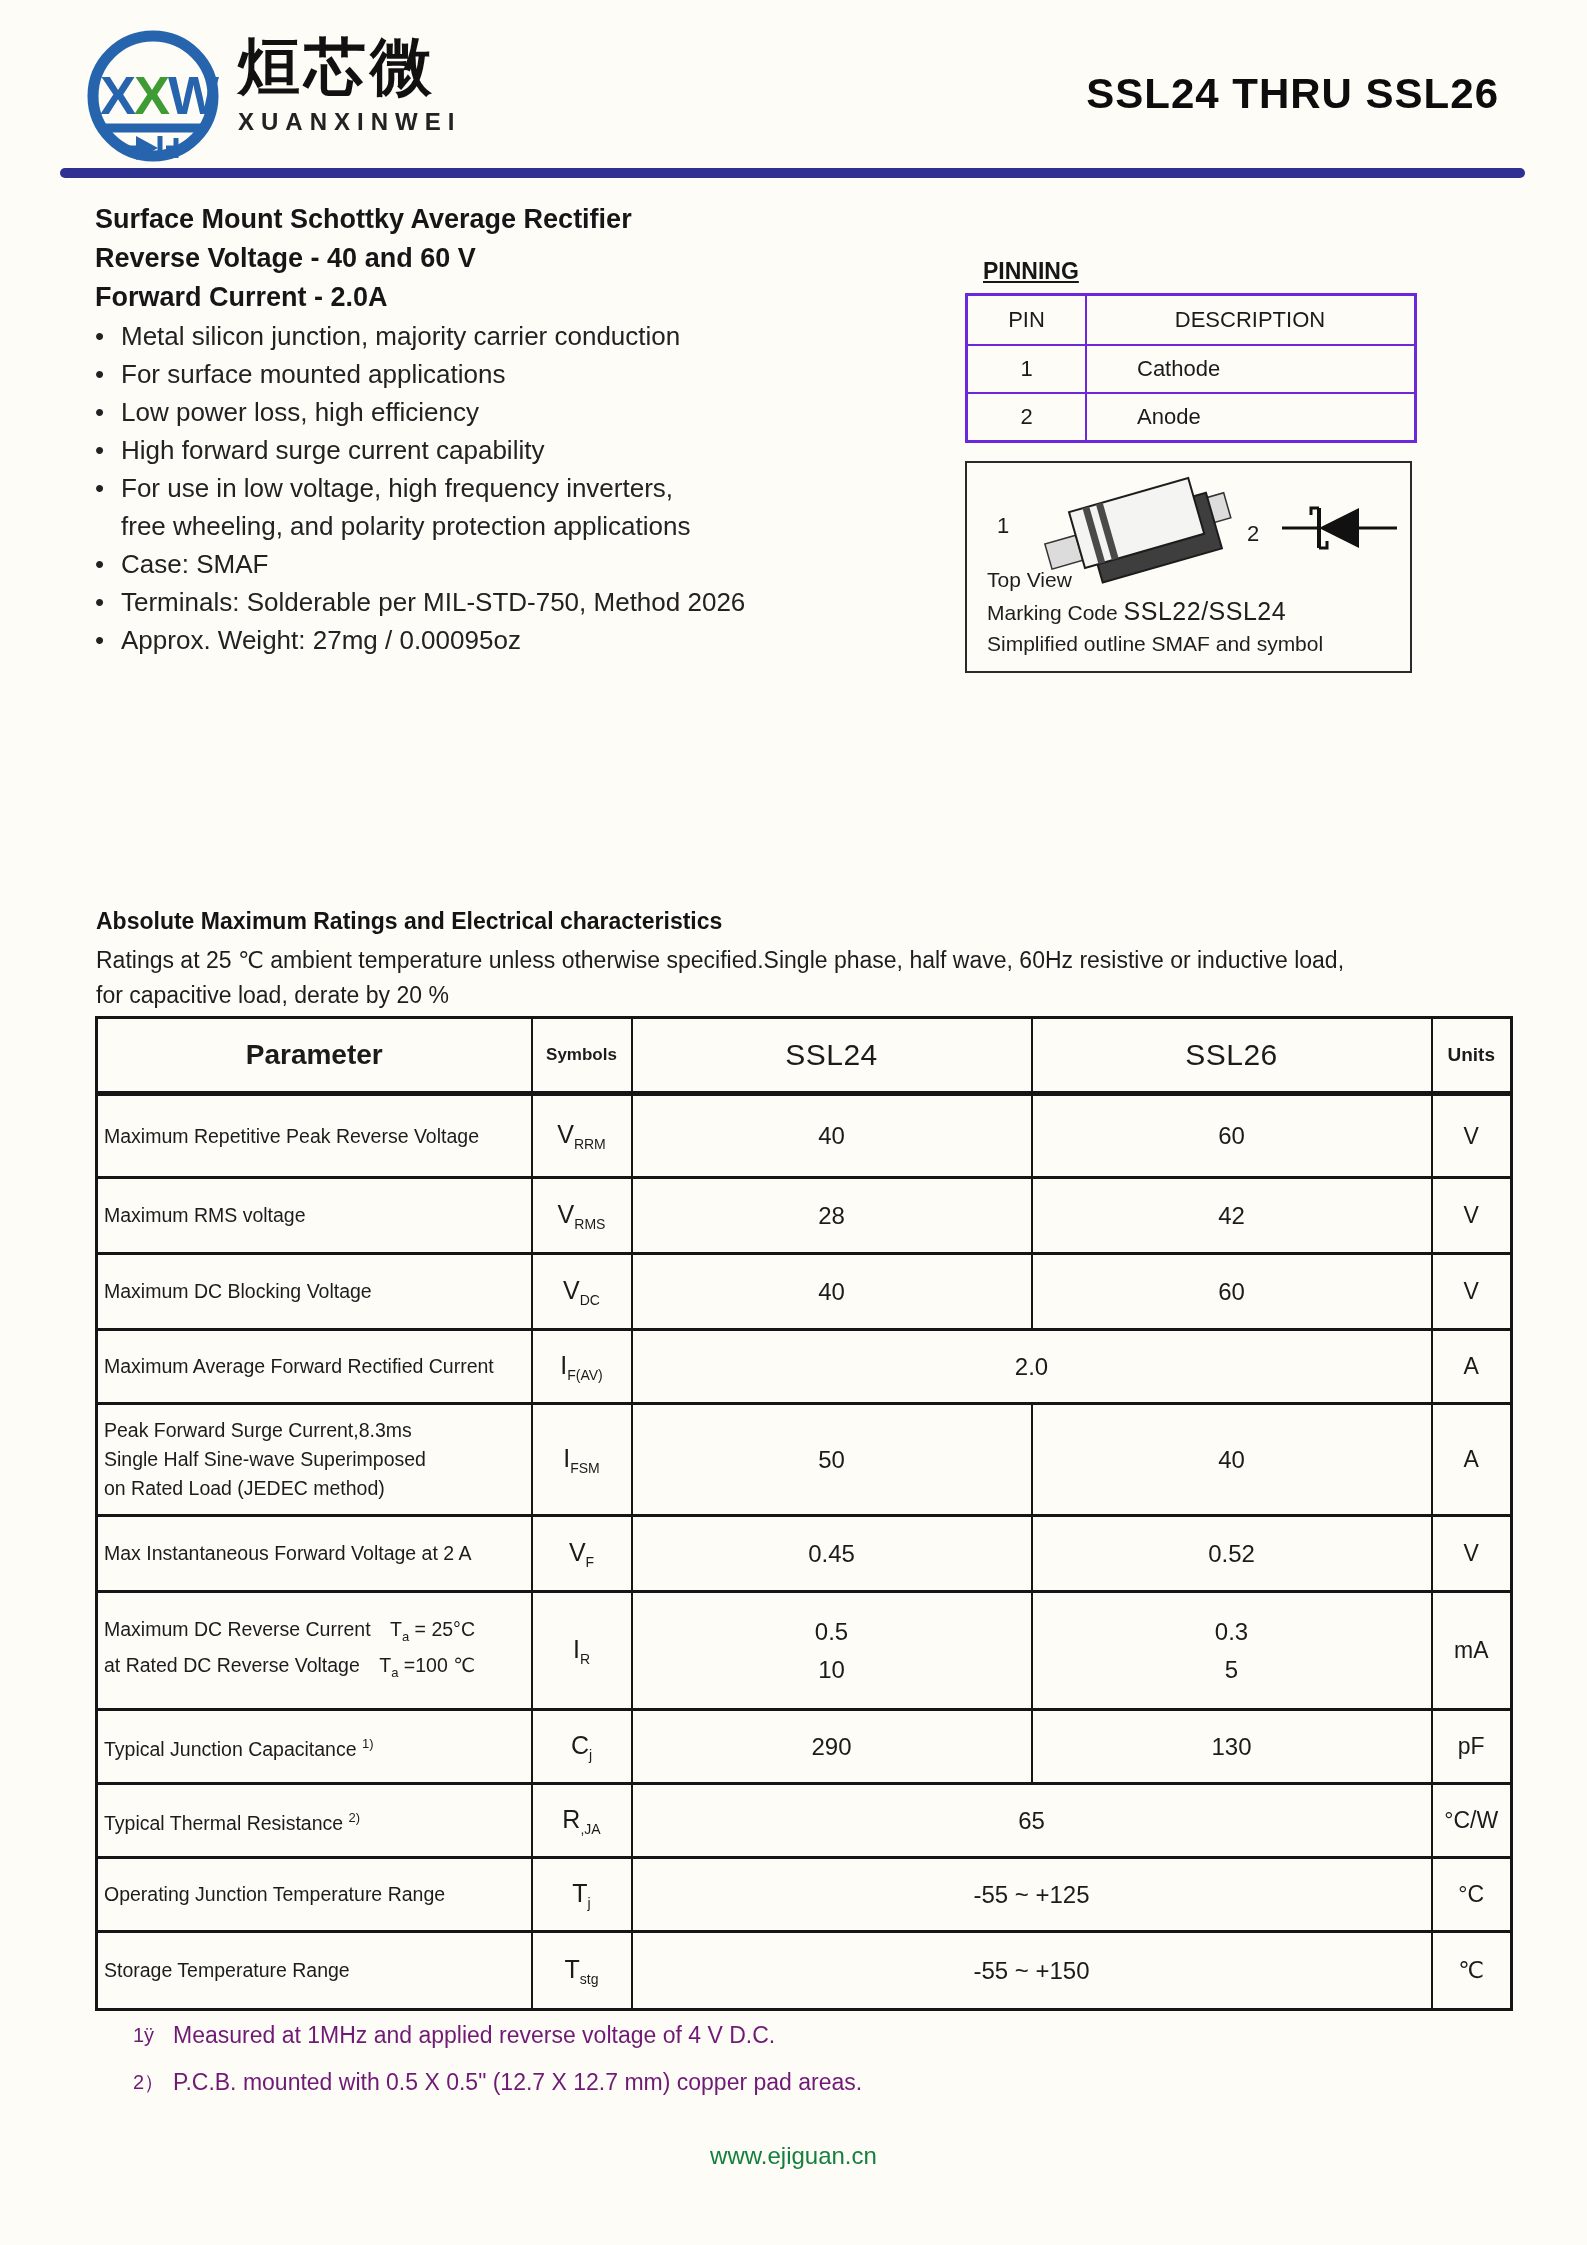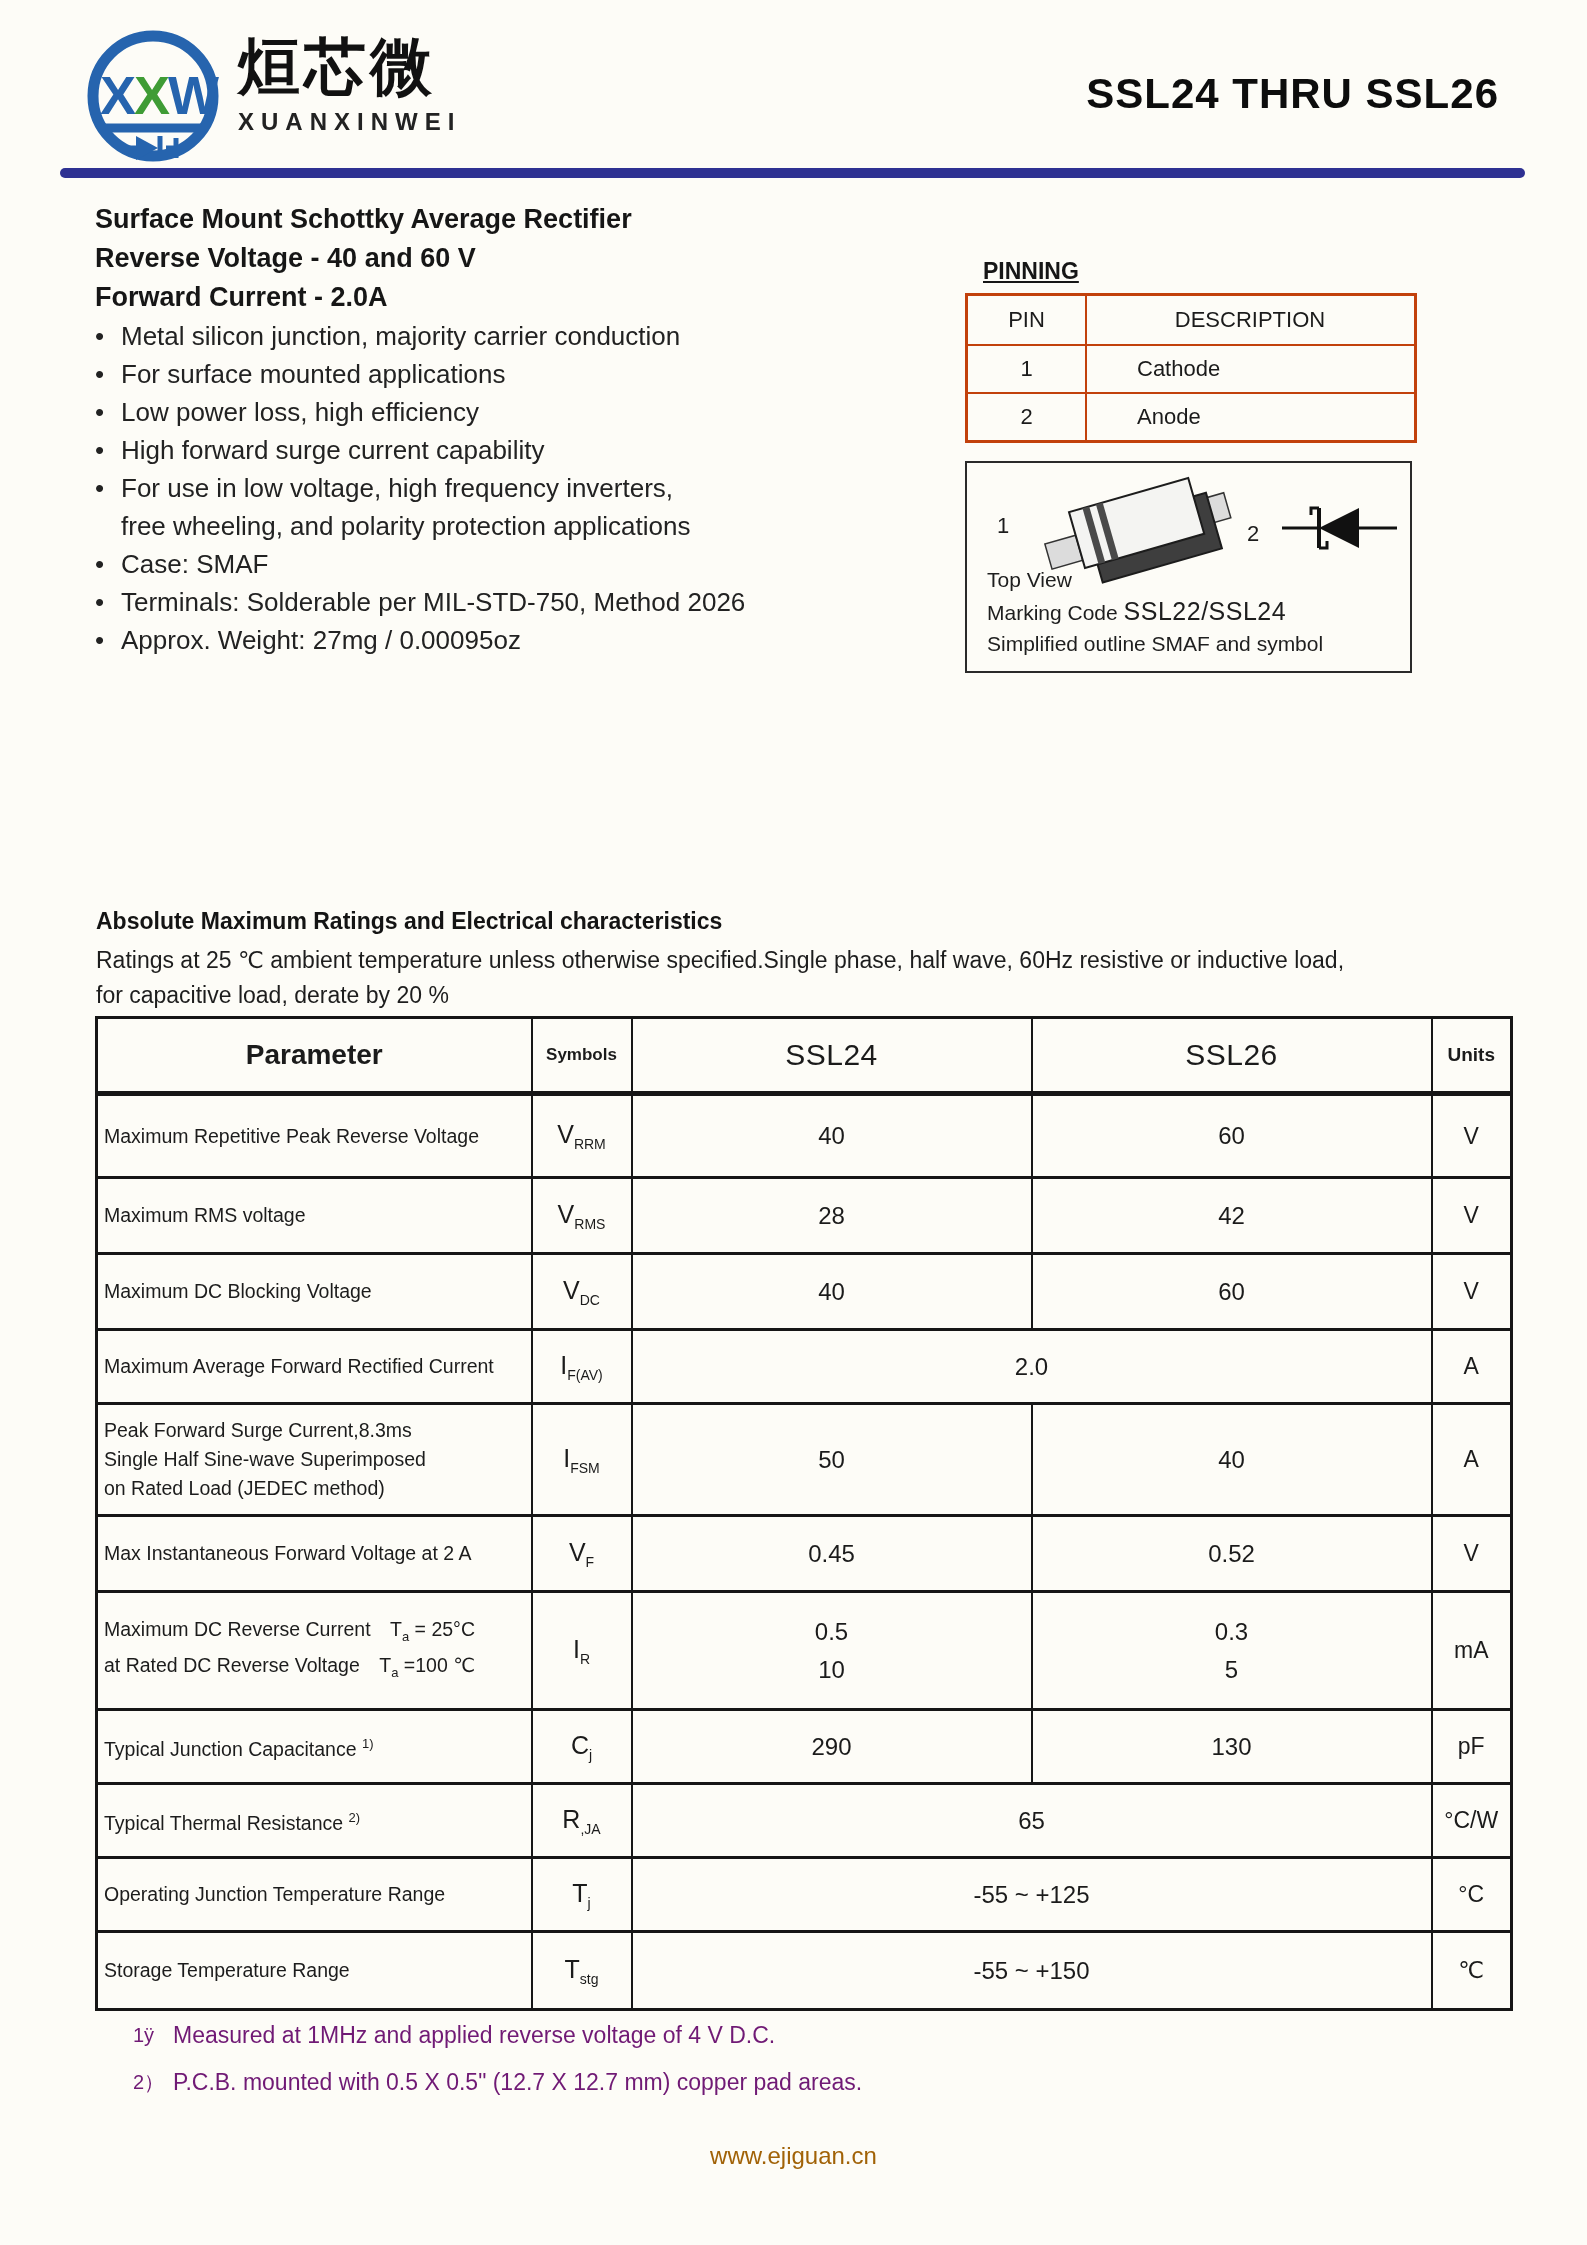--- a/index.html
+++ b/index.html
@@ -23,21 +23,21 @@
   .sec-head { font-size:27px; font-weight:bold; color:#161616; margin-top:30px; margin-bottom:6px; }
   ul.plain { list-style:none; margin:0; padding:0; }
   ul.plain li { display:flex; font-size:26px; line-height:38px; color:#222; }
   ul.plain .bullet { width:26px; flex:0 0 26px; text-align:left; }
   .mech-head { margin-top:42px; }
 
   
   .rightcol { position:absolute; left:965px; top:258px; width:475px; }
   .pin-head { font-size:23px; font-weight:bold; color:#161616; margin:0 0 8px 18px;text-decoration:underline; }
   table.pin { border-collapse:collapse; width:452px; table-layout:fixed; }
-  table.pin, table.pin th, table.pin td { border:2px solid #c2410c; }
+  table.pin, table.pin th, table.pin td { border:2px solid #6d28d9; }
   table.pin { border-width:3px; }
   table.pin th { font-size:22px; font-weight:normal; height:46px; color:#1b1b1b; }
   table.pin td { font-size:22px; height:44px; color:#1b1b1b; }
   table.pin .c-pin { width:115px; text-align:center; }
   table.pin .c-desc { text-align:left; padding-left:50px; }
   table.pin th.c-desc { text-align:center; padding-left:0; }
 
   .pkg-box { margin-top:18px; width:443px; height:208px; border:2px solid #2a2a2a; position:relative; background:transparent; }
   .pkg-cap { position:absolute; left:20px; bottom:12px; }
   .cap1, .cap3 { font-size:21px; color:#1e1e1e; line-height:30px; }
@@ -68,21 +68,21 @@
   td.c-val .vline + .vline { margin-top:10px; }
   td.c-unit { text-align:center; font-size:23px; }
   td.c-param sub, .ftext sub { font-size:13px; }
   td.c-param sup { font-size:13px; vertical-align:super; }
 
   
   .footnotes { position:absolute; left:133px; top:2012px; }
   .fnote { display:flex; font-size:23px; line-height:47px; color:#701a75; }
   .fnote .fmark { width:40px; flex:0 0 40px; font-size:20px; }
   .site { position:absolute; left:0; right:0; top:2142px; text-align:center; }
-  .site a { font-size:24px; color:#a16207; text-decoration:none; }
+  .site a { font-size:24px; color:#15803d; text-decoration:none; }
 </style>
 </head>
 <body>
 
 <div class="page">
 
   <div class="brand">
     <svg width="150" height="142" viewBox="0 0 150 142">
       <circle cx="75" cy="68" r="60" fill="none" stroke="#2664ae" stroke-width="11"></circle>
       <text x="22" y="86" font-family="Liberation Sans, sans-serif" font-size="54" font-weight="bold" fill="#2664ae" letter-spacing="-3">X</text>

